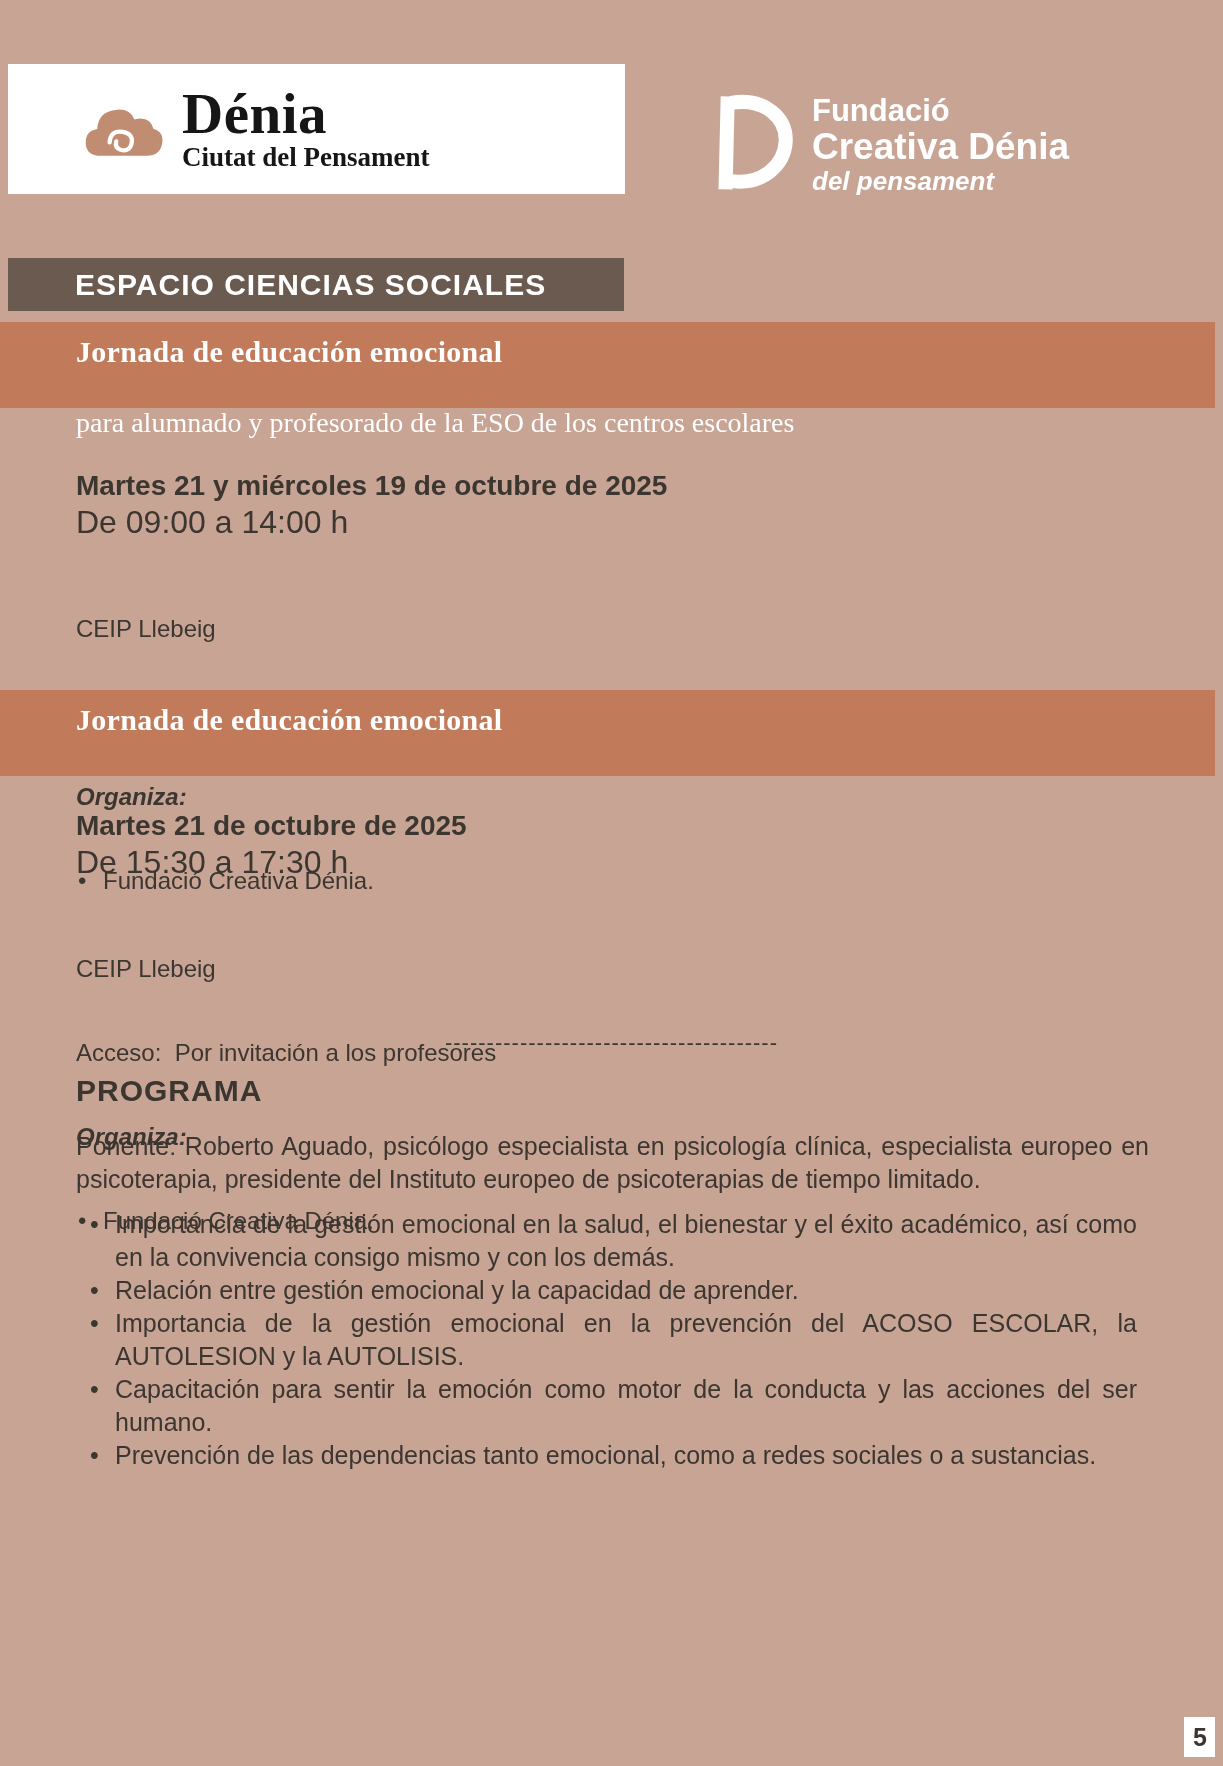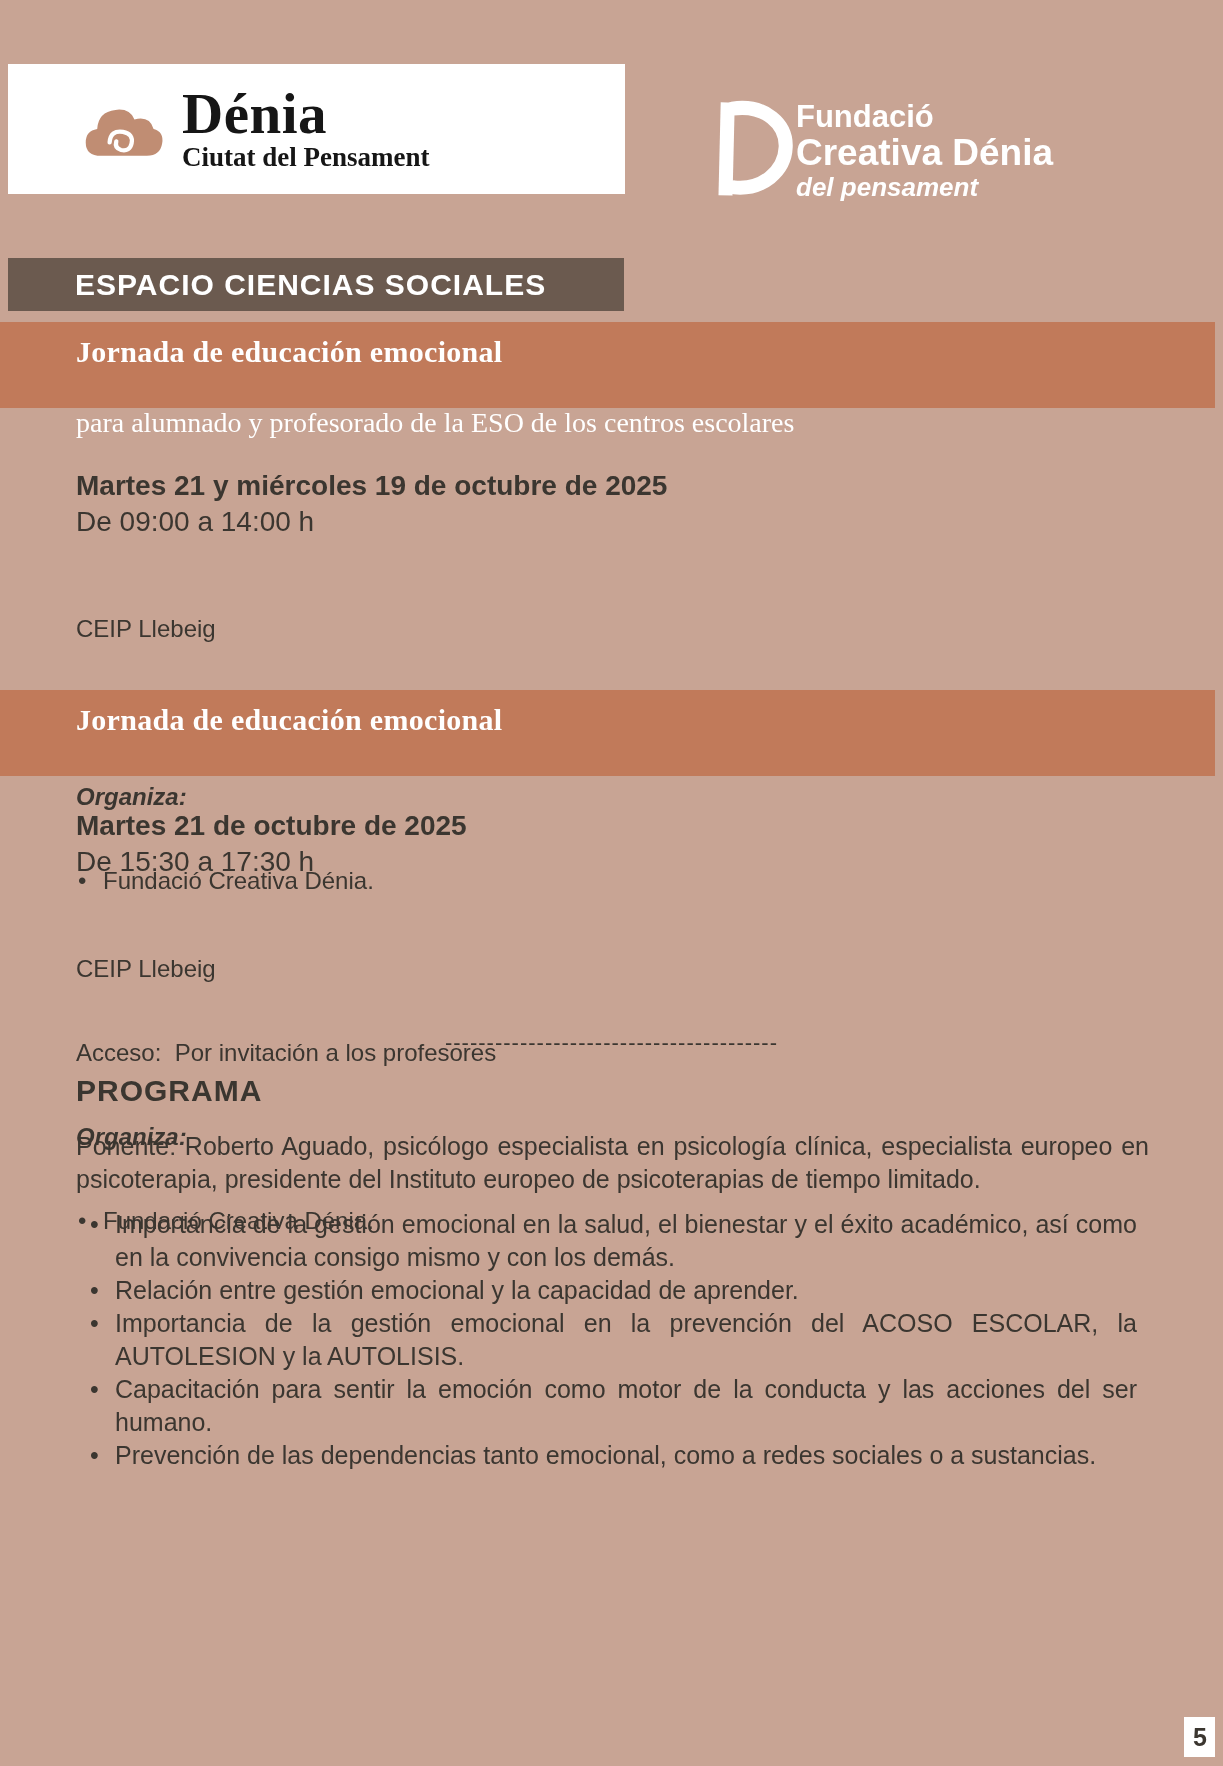--- a/index.html
+++ b/index.html
@@ -22,22 +22,23 @@
     display: flex;
     align-items: center;
   }
   .denia-icon { width: 86px; height: 72px; margin-left: 72px; flex: 0 0 auto; }
   .denia-text { margin-left: 16px; font-family: "Liberation Serif", serif; color: #161616; }
   .denia-title { font-size: 57px; font-weight: 700; line-height: 56px; letter-spacing: 0.5px; }
   .denia-subtitle { font-size: 27px; font-weight: 700; line-height: 30px; }
 
   .fundacio-logo {
     position: absolute;
-    left: 706px; top: 96px;
+    left: 706px; top: 90px;
     display: flex;
+    gap: 16px;
     color: #ffffff;
   }
   .brushd-icon { width: 90px; height: 104px; flex: 0 0 auto; }
   .fundacio-text { padding-top: 4px; }
   .fundacio-line1 { font-size: 31px; font-weight: 700; line-height: 33px; }
   .fundacio-line2 { font-size: 37px; font-weight: 700; line-height: 39px; }
   .fundacio-line3 { font-size: 26px; font-weight: 700; font-style: italic; line-height: 30px; }
 
   
   .section-banner {
@@ -67,21 +68,21 @@
   .event-banner.first  { top: 322px; }
   .event-banner.second { top: 690px; }
   .event-banner-title { font-size: 30px; font-weight: 700; line-height: 34px; letter-spacing: 0.3px; }
   .event-banner-subtitle { font-size: 28px; line-height: 34px; margin-top: 37px; }
 
   
   .event-details { position: absolute; left: 76px; width: 1080px; }
   .event-details.first  { top: 470px; }
   .event-details.second { top: 810px; }
   .event-date { font-size: 28px; font-weight: 700; line-height: 32px; }
-  .event-time { font-size: 28px; line-height: 30px; margin-top: 5px; }
+  .event-time { font-size: 32px; line-height: 30px; margin-top: 5px; }
   .event-meta { margin-top: 22px; font-size: 24px; line-height: 28px; white-space: pre-wrap; }
   .event-meta .line { min-height: 28px; }
   .italic { font-style: italic; font-weight: bold; }
   .org-item { position: relative; padding-left: 27px; }
   .org-item::before { content: "\2022"; position: absolute; left: 2px; }
 
   
   .separator {
     position: absolute;
     left: 0; top: 1030px;

